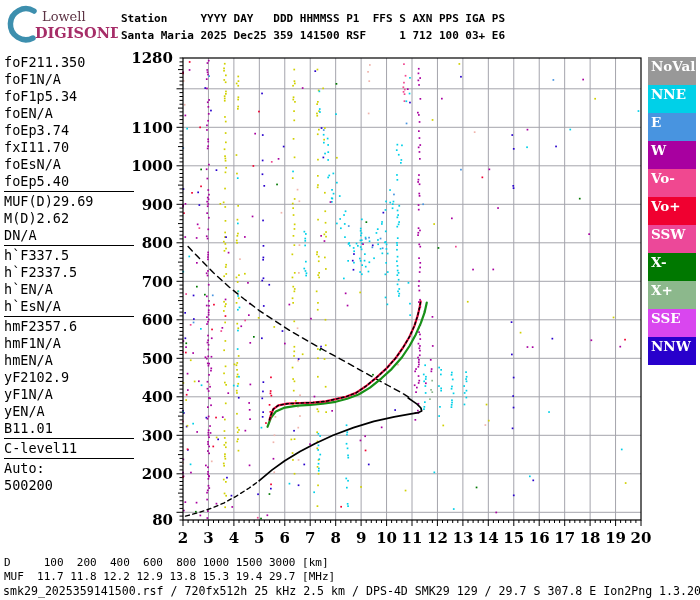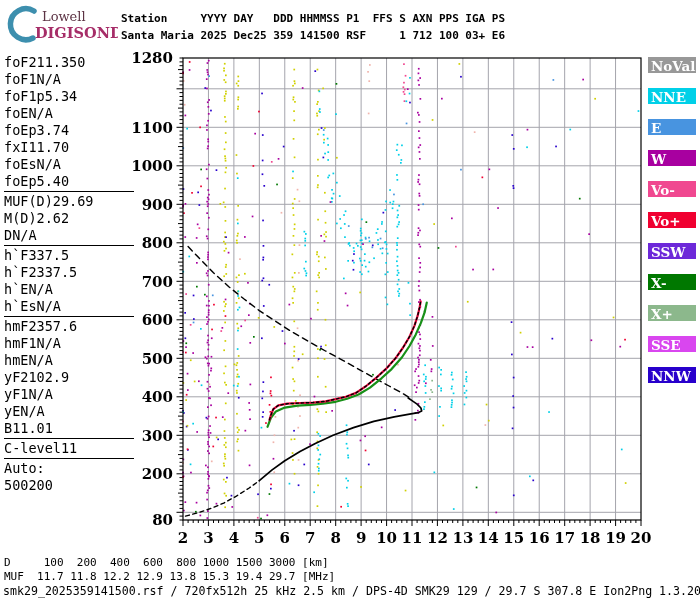--- a/index.html
+++ b/index.html
@@ -6,21 +6,21 @@
   .page{position:relative;width:700px;height:600px;background:#fff;overflow:hidden;
         font-family:"DejaVu Sans Mono","Liberation Mono",monospace;color:#000;}
   .mono{white-space:pre;}
   #logo{position:absolute;left:2px;top:2px;width:116px;height:46px;}
   #header{position:absolute;left:121px;top:11px;font-size:11px;font-weight:bold;
           line-height:16.5px;letter-spacing:0;}
   #params{position:absolute;left:4px;top:54px;width:130px;font-size:13.5px;}
   .prow{height:17px;line-height:17px;display:flex;}
   .pdiv{border-top:1px solid #000;margin:1px 0;height:0;}
   #legend{position:absolute;left:648px;top:57px;width:48px;}
-  .litem{height:16px;margin-bottom:15px;color:#fff;font-family:"DejaVu Serif","Liberation Serif",serif;
+  .litem{height:28px;margin-bottom:0;color:#fff;font-family:"DejaVu Serif","Liberation Serif",serif;
          font-weight:bold;font-size:13.5px;line-height:19px;padding-left:3px;box-sizing:border-box;}
   #ftable{position:absolute;left:4px;top:556px;font-size:11px;line-height:13.6px;}
   #status{position:absolute;left:3px;top:585px;font-size:11.6px;line-height:12px;text-align:center;}
   svg{position:absolute;left:0;top:0;}
   .ticklabel{font-family:"DejaVu Serif","Liberation Serif",serif;font-weight:bold;font-size:15px;fill:#000;}
 </style>
 </head>
 <body>
 
 <div class="page">
@@ -1318,21 +1318,21 @@
       <rect x="183" y="58" width="458" height="462" fill="none" stroke="#000" stroke-width="1.2"></rect>
     </svg>
 
   <div id="legend">
       <div class="litem" style="background:#989898">NoVal</div>
       <div class="litem" style="background:#00d0e8">NNE</div>
       <div class="litem" style="background:#4894e0">E</div>
       <div class="litem" style="background:#a800a0">W</div>
       <div class="litem" style="background:#f04890">Vo-</div>
       <div class="litem" style="background:#f00030">Vo+</div>
-      <div class="litem" style="background:#6d28d9">SSW</div>
+      <div class="litem" style="background:#ec4899">SSW</div>
       <div class="litem" style="background:#007800">X-</div>
       <div class="litem" style="background:#8cb88c">X+</div>
       <div class="litem" style="background:#d946ef">SSE</div>
       <div class="litem" style="background:#2800cc">NNW</div>
     </div>
 
   <div id="ftable">
     <div class="mono">D     100  200  400  600  800 1000 1500 3000 [km]</div>
     <div class="mono">MUF  11.7 11.8 12.2 12.9 13.8 15.3 19.4 29.7 [MHz]</div>
   </div>

